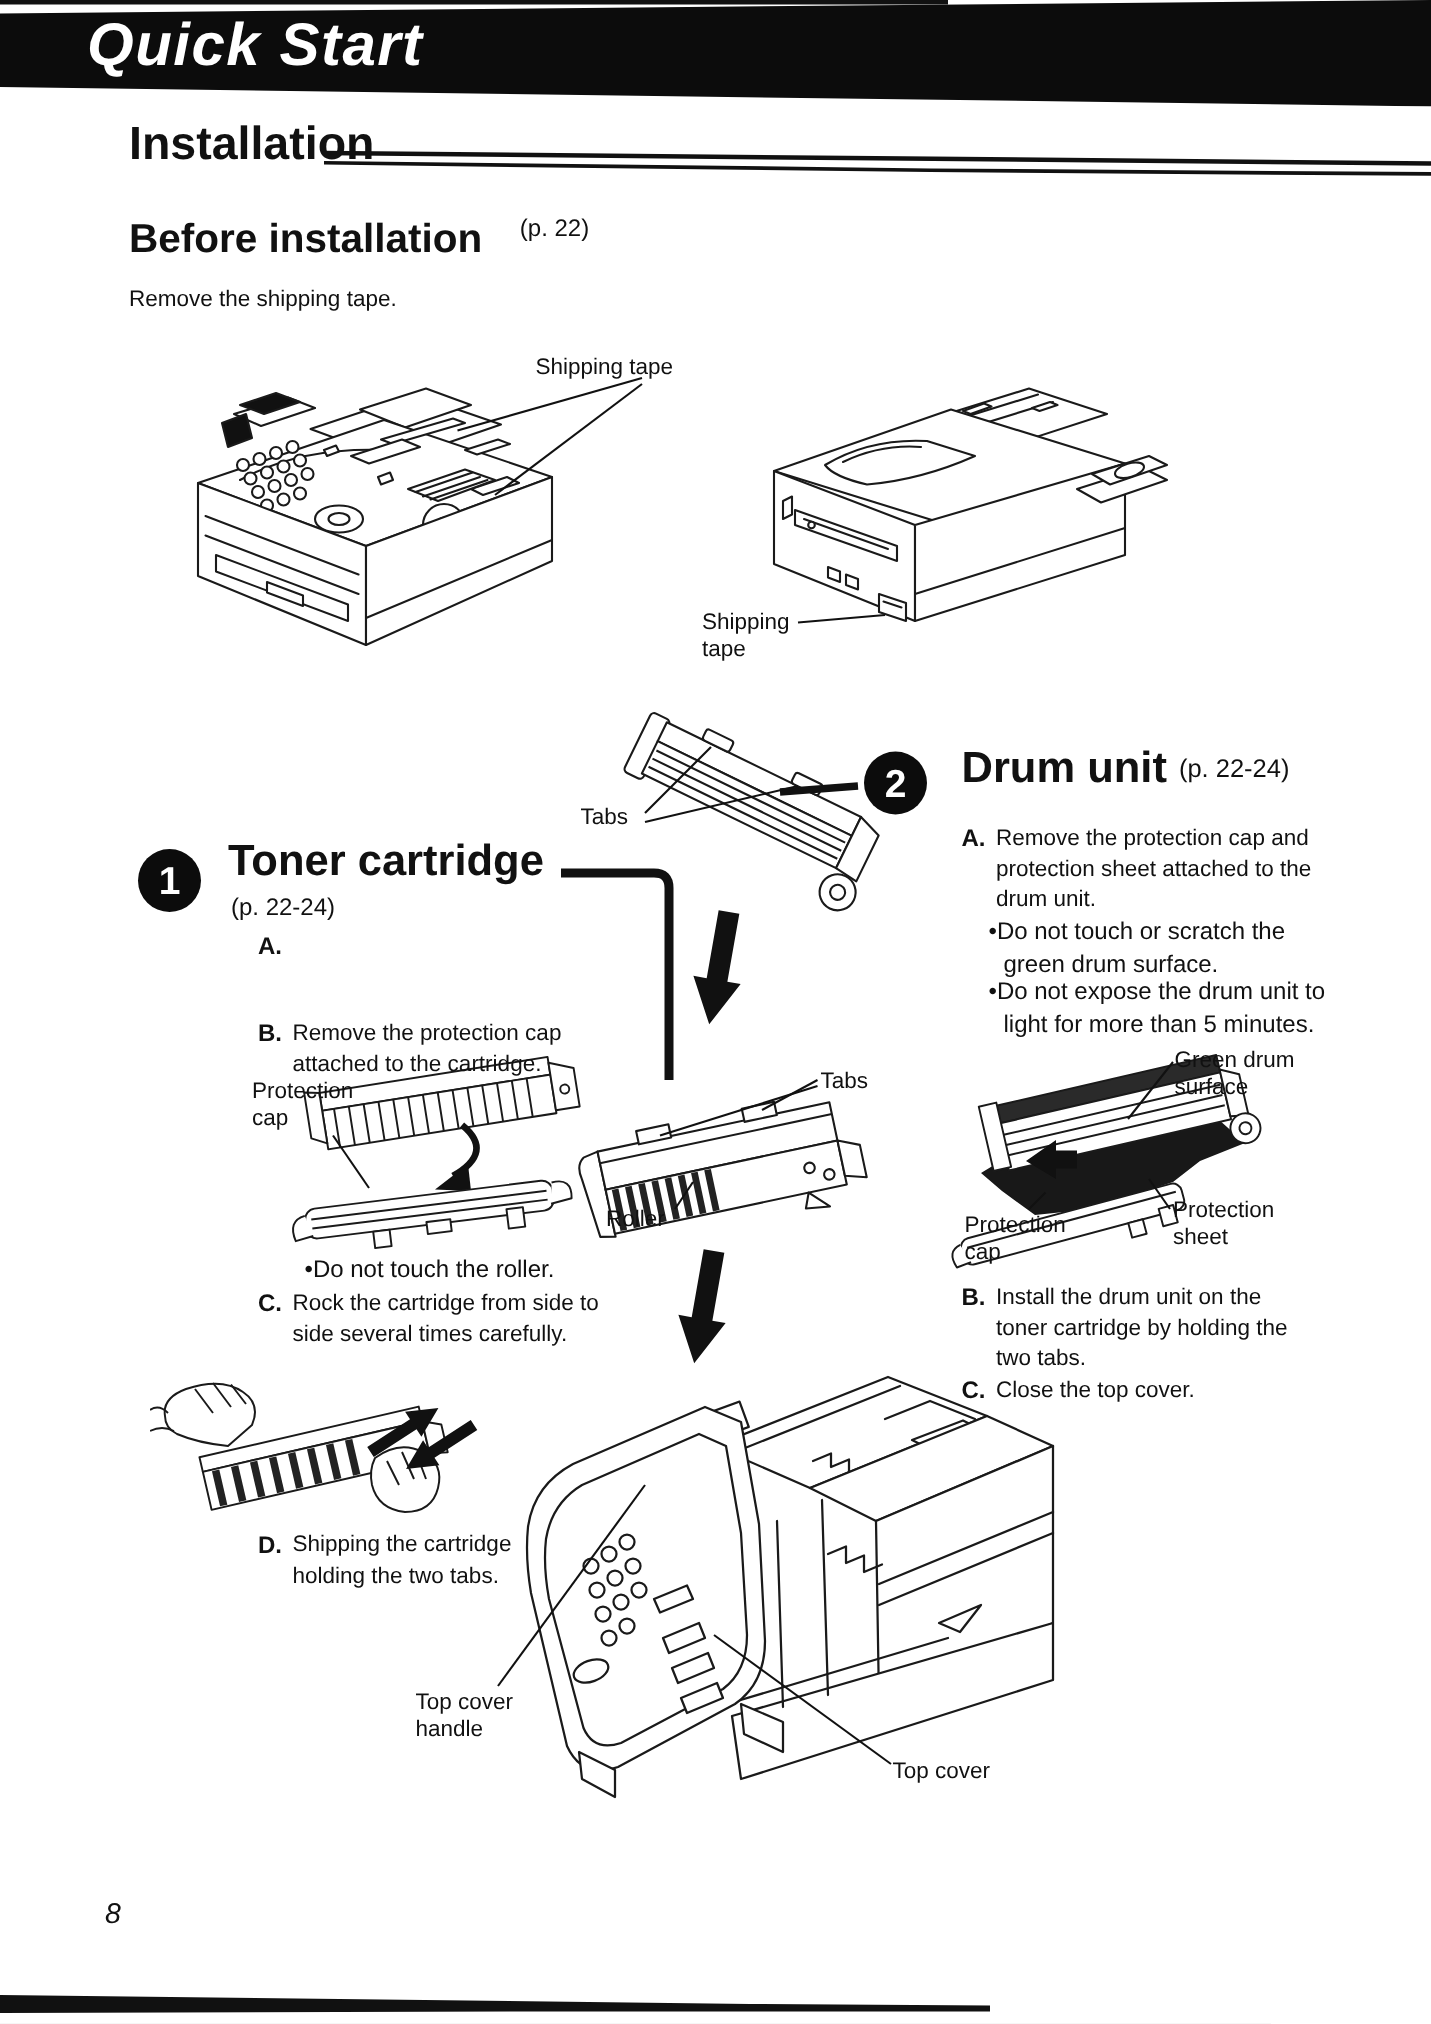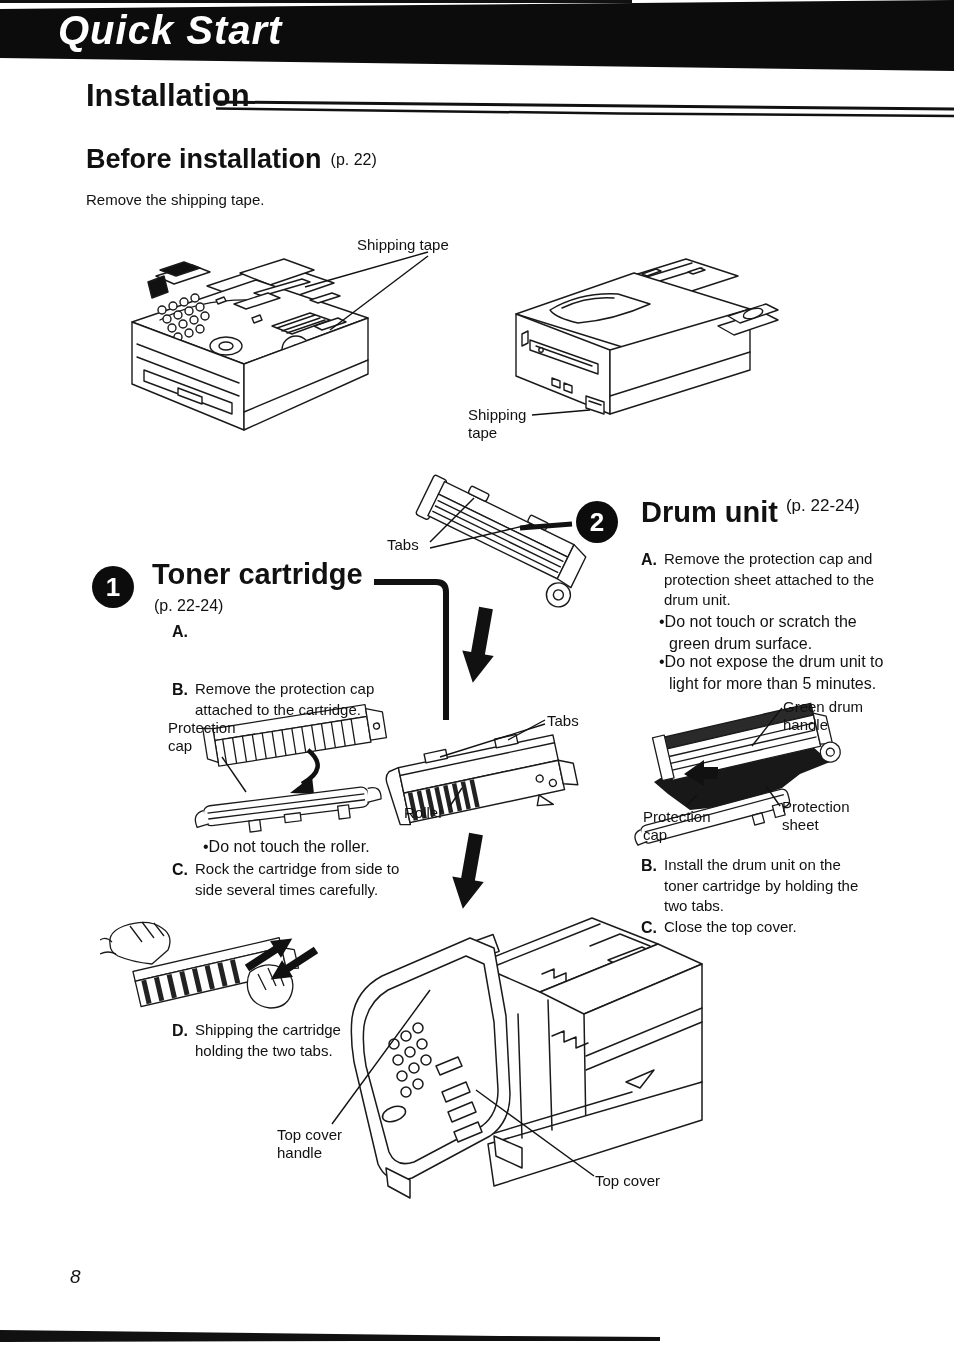--- a/index.html
+++ b/index.html
@@ -5,27 +5,27 @@
   html,body{margin:0;padding:0;background:#efefef}
   .page{position:relative;width:954px;height:1349px;margin:0 auto;background:#fff;
         font-family:"Liberation Sans",sans-serif;color:#111;overflow:hidden}
   
   .banner{position:absolute;left:0;top:0;width:954px;height:74px;background:#0c0c0c;
           clip-path:polygon(0 9px,100% 0,100% 71px,0 58px);z-index:2}
   .banner-title{position:absolute;left:58px;top:8px;font-size:40px;font-weight:700;
           font-style:italic;color:#fff;letter-spacing:1px;z-index:3}
   .top-strip{position:absolute;left:0;top:0;width:632px;height:3px;background:#111;z-index:1}
   .h-install{position:absolute;left:86px;top:78px;font-size:31px;font-weight:700;z-index:3}
-  .h-before{position:absolute;left:86px;top:144px;font-size:27px;font-weight:700;z-index:3;display:flex;align-items:center;gap:9px}
+  .h-before{position:absolute;left:86px;top:144px;font-size:27px;font-weight:700;z-index:3;display:flex;align-items:flex-start;gap:25px}
   .h-before .pref{font-size:16px;font-weight:400}
   .intro{position:absolute;left:86px;top:191px;font-size:15px;z-index:3}
   
   .badge{position:absolute;width:42px;height:42px;border-radius:50%;background:#0c0c0c;color:#fff;
          font-size:26px;font-weight:700;display:flex;align-items:center;justify-content:center;z-index:3}
-  .sec-title{position:absolute;font-size:29px;font-weight:700;z-index:3;display:flex;align-items:flex-start;gap:8px}
+  .sec-title{position:absolute;font-size:29px;font-weight:700;z-index:3;display:flex;align-items:center;gap:8px}
   .sec-title .pref{font-size:17px;font-weight:400}
   .pref-under{position:absolute;font-size:16px;z-index:3}
   
   .step{position:absolute;display:flex;gap:7px;font-size:15px;line-height:1.38;z-index:3}
   .step .lt{font-weight:700;font-size:16px;flex:none}
   .note{position:absolute;font-size:16px;line-height:1.38;padding-left:10px;text-indent:-10px;z-index:3}
   .lbl{position:absolute;font-size:15px;line-height:1.18;white-space:pre-line;z-index:3}
   .pagenum{position:absolute;left:70px;top:1266px;font-size:19px;font-style:italic;z-index:3}
   .art{position:absolute;z-index:1}
   #leaders{position:absolute;left:0;top:0;z-index:2;pointer-events:none}
@@ -306,21 +306,21 @@
 
   <div class="lbl" style="left:357px;top:236px">Shipping tape</div>
   <div class="lbl" style="left:468px;top:406px">Shipping
 tape</div>
   <div class="lbl" style="left:387px;top:536px">Tabs</div>
   <div class="lbl" style="left:547px;top:712px">Tabs</div>
   <div class="lbl" style="left:404px;top:804px">Roller</div>
   <div class="lbl" style="left:168px;top:719px">Protection
 cap</div>
   <div class="lbl" style="left:783px;top:698px">Green drum
-handle</div>
+surface</div>
   <div class="lbl" style="left:643px;top:808px">Protection
 cap</div>
   <div class="lbl" style="left:782px;top:798px">Protection
 sheet</div>
   <div class="lbl" style="left:277px;top:1126px">Top cover
 handle</div>
   <div class="lbl" style="left:595px;top:1172px">Top cover</div>
 
   <div class="badge" style="left:92px;top:566px">1</div>
   <div class="sec-title" style="left:152px;top:558px">

